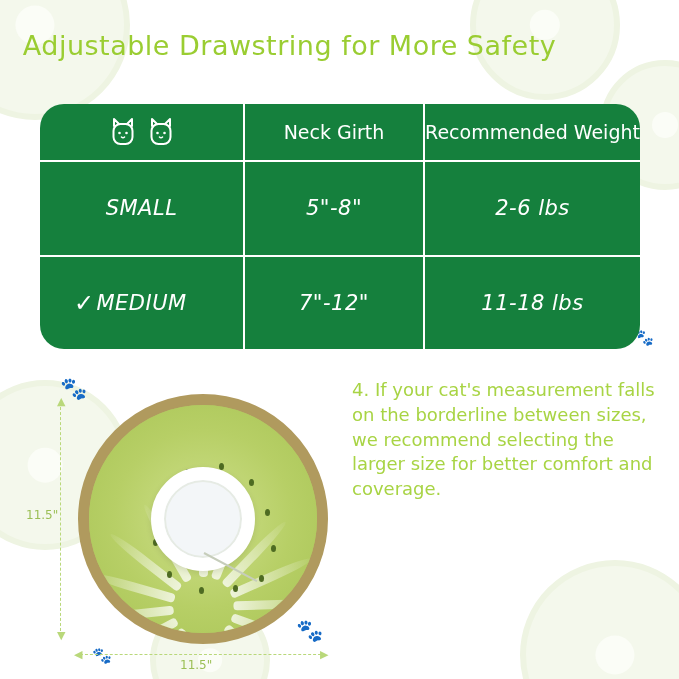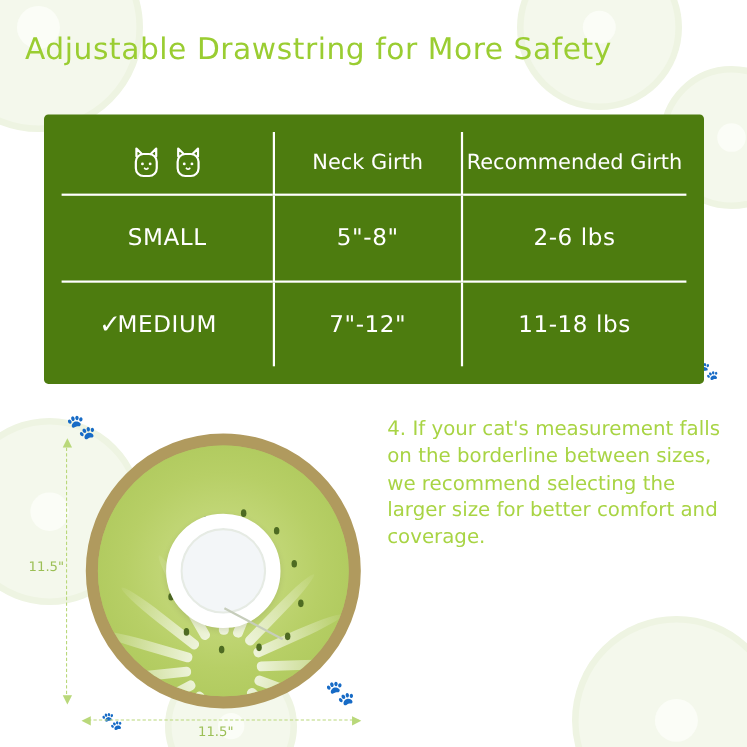--- a/index.html
+++ b/index.html
@@ -58,24 +58,24 @@
     font-family: "DejaVu Sans", sans-serif;
   }
 
   
   .table-card {
     position: absolute;
     left: 40px;
     top: 104px;
     width: 600px;
     height: 245px;
-    background: #4d7c0f;
-    border-radius: 4px;
+    background: #15803d;
+    border-radius: 24px;
     box-sizing: border-box;
-    padding: 16px;
+    padding: 0;
     overflow: hidden;
   }
   table.size-table {
     width: 100%;
     height: 100%;
     border-collapse: collapse;
     color: #ffffff;
   }
   table.size-table td, table.size-table th {
     text-align: center;
@@ -86,20 +86,21 @@
     padding: 0;
   }
   table.size-table thead th {
     font-size: 19px;
     height: 56px;
   }
   table.size-table tbody td {
     height: 63px;
     font-size: 21px;
     letter-spacing: 0.5px;
+    font-style: italic;
   }
   .col-sep {
     border-left: 2px solid #ffffff;
   }
   .row-sep td {
     border-top: 2px solid #ffffff;
   }
   .col-size { width: 34%; }
   .col-neck { width: 30%; }
   .col-weight { width: 36%; }
@@ -293,21 +294,21 @@
                 <path d="M4 9 L4 2 L9 7 M22 9 L22 2 L17 7" fill="none" stroke="#ffffff" stroke-width="2" stroke-linejoin="round" stroke-linecap="round"></path>
                 <rect x="3.5" y="7" width="19" height="20" rx="7" fill="none" stroke="#ffffff" stroke-width="2"></rect>
                 <circle cx="9.5" cy="16" r="1.3" fill="#ffffff"></circle>
                 <circle cx="16.5" cy="16" r="1.3" fill="#ffffff"></circle>
                 <path d="M11.5 20 q1.5 1.6 3 0" fill="none" stroke="#ffffff" stroke-width="1.6" stroke-linecap="round"></path>
               </svg>
             </span>
           </div>
         </th>
         <th class="col-neck col-sep">Neck Girth</th>
-        <th class="col-weight col-sep">Recommended Girth</th>
+        <th class="col-weight col-sep">Recommended Weight</th>
       </tr>
     </thead>
     <tbody>
       <tr class="row-sep">
         <td class="size-cell">SMALL</td>
         <td class="col-sep">5"-8"</td>
         <td class="col-sep">2-6 lbs</td>
       </tr>
       <tr class="row-sep">
         <td class="size-cell">

